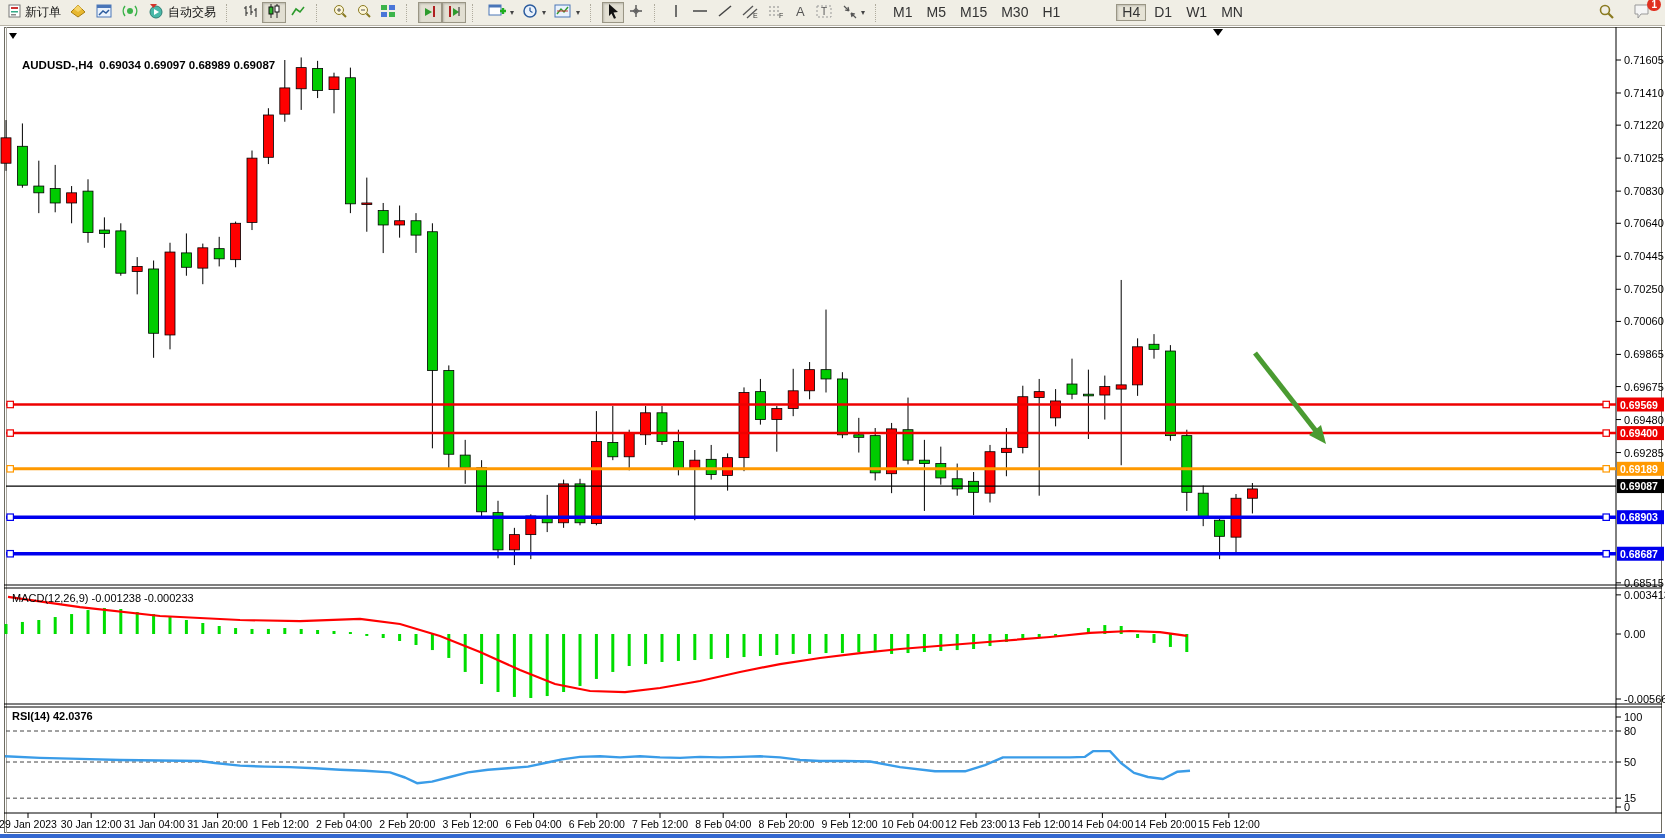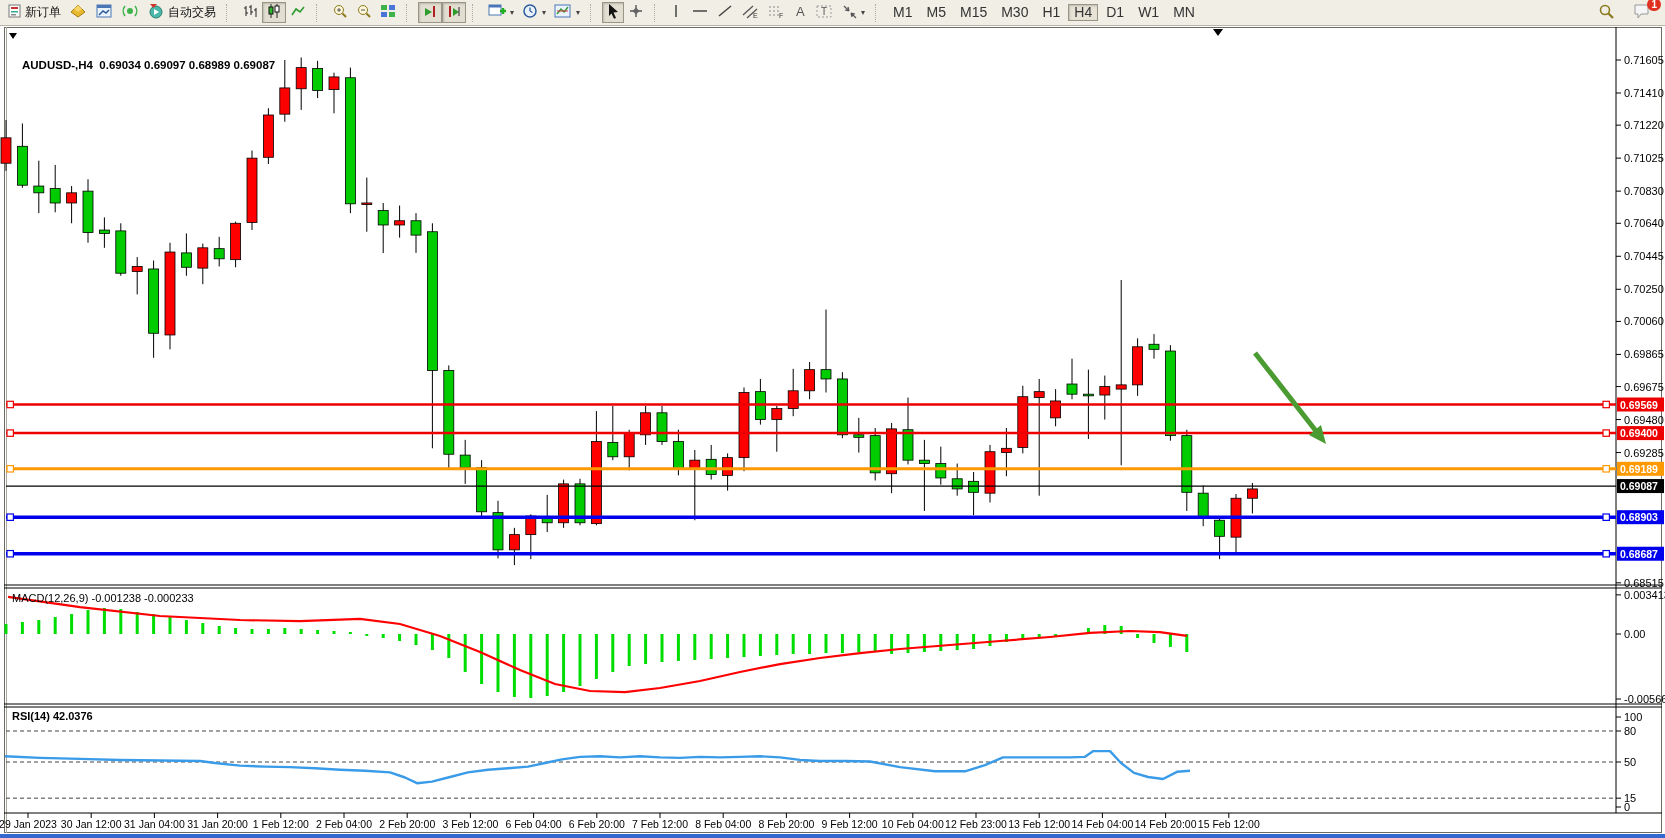--- a/index.html
+++ b/index.html
@@ -10,21 +10,21 @@
     align-items:center;padding:0 4px;box-sizing:border-box;z-index:5;}
   .tb-btn{display:flex;align-items:center;gap:3px;height:21px;min-width:21px;
     padding:0 3px;border:1px solid transparent;background:transparent;
     font-family:"Liberation Sans",sans-serif;font-size:12px;color:#111;cursor:default;}
   .tb-btn.pressed{border:1px solid #9a9685;background:#e2dfd2;
     box-shadow:inset 1px 1px 2px rgba(0,0,0,.18);}
   .tb-sep{width:7px;height:18px;border-left:1px dotted #b0ac9e;margin:0 4px 0 6px;}
   .tb-caret{font-size:8px;color:#444;margin-left:1px;}
   .tb-right{margin-left:auto;display:flex;align-items:center;gap:10px;padding-right:6px;}
   .tf-btn{font-size:14px;color:#333;padding:2px 5px;border:1px solid transparent;height:17px;line-height:13px;}
-  .tf-btn.pressed{border:1px solid #9a9685;background:#e6e3d6;}
+  .tf-btn.pressed{border:1px solid #9a9685;background:#e6e3d6;margin-left:48px;}
   .badge{position:absolute;top:-5px;right:-7px;background:#e03020;color:#fff;
     border-radius:8px;font-size:10px;font-weight:bold;padding:0 4px;line-height:13px;}
   .bubble-wrap{position:relative;}
   
   .overlay-label{position:absolute;z-index:3;color:#000;white-space:pre;}
   #info-line{left:22px;top:31px;font-size:11.5px;font-weight:bold;margin-top:28px;}
   #info-caret{position:absolute;left:9px;top:33px;z-index:3;width:0;height:0;
     border-left:4px solid transparent;border-right:4px solid transparent;border-top:6px solid #000;}
   #macd-label{left:12px;top:592px;font-size:11px;text-align:center;}
   #rsi-label{left:12px;top:710px;font-size:11px;font-weight:bold;}

